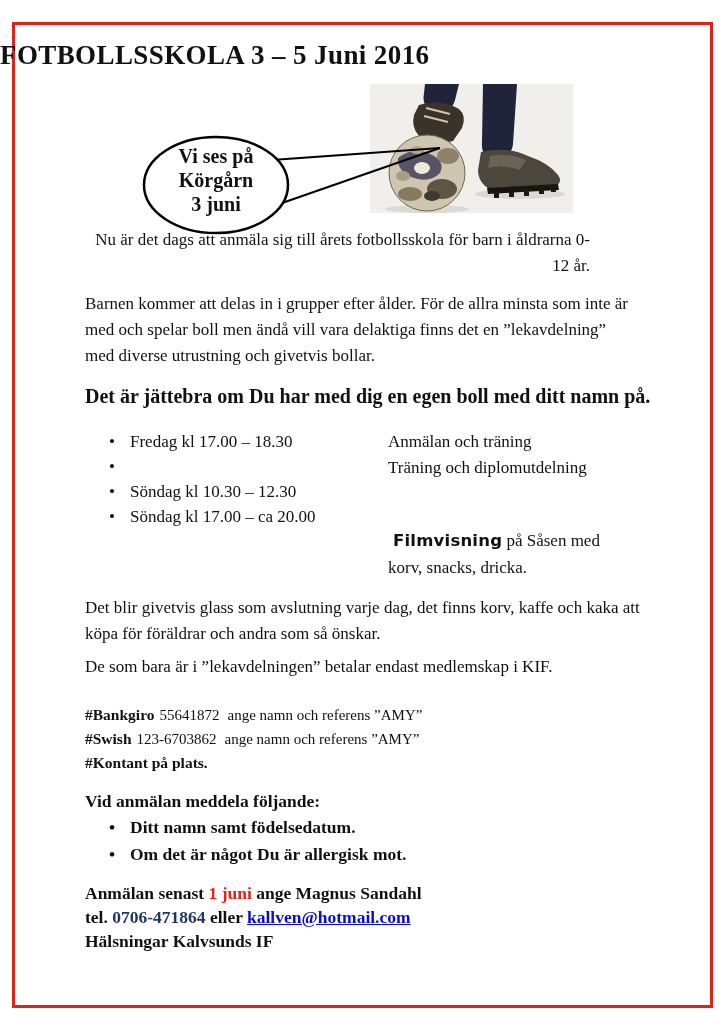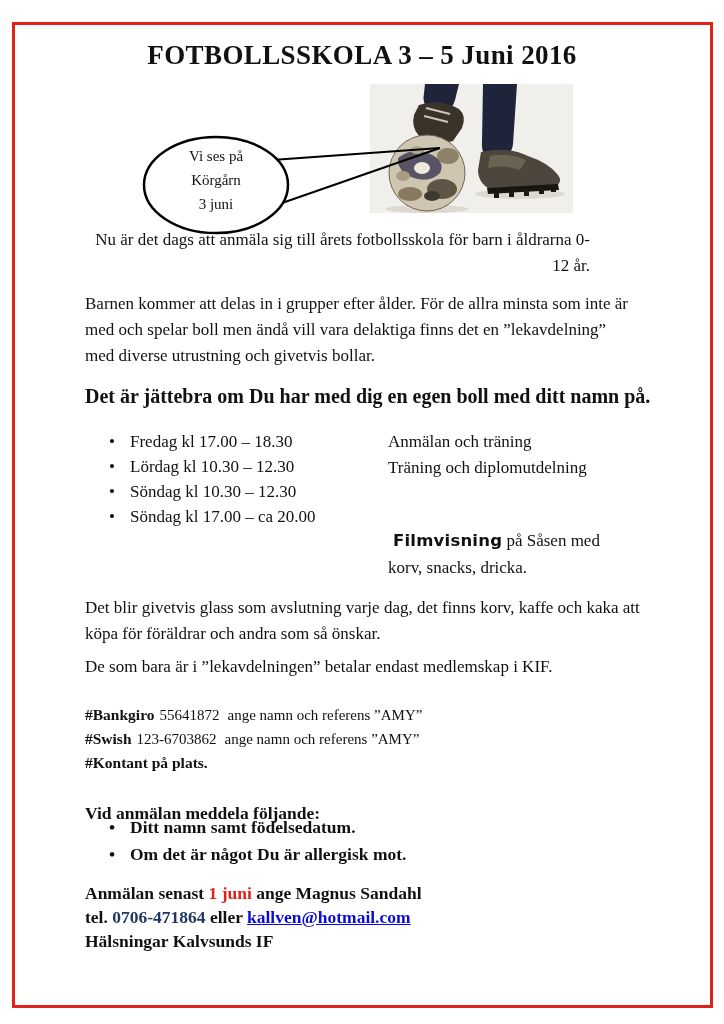--- a/index.html
+++ b/index.html
@@ -11,50 +11,50 @@
     color:#111111;
     overflow:hidden;
   }
   .frame{
     position:absolute;left:12px;top:22px;right:11px;bottom:16px;
     border:3px solid var(--accent-red,#e02318);
     pointer-events:none;
   }
   .title{
     position:absolute;top:40px;left:0;right:0;
-    text-align:center;
+    text-align:left;
     font-size:27px;font-weight:bold;
     letter-spacing:0.4px;
   }
   .photo{position:absolute;left:370px;top:84px;width:203px;height:129px;}
   .bubble-svg{position:absolute;left:130px;top:118px;width:330px;height:125px;}
   .bubble-text{
     position:absolute;left:151px;top:144px;width:130px;
-    text-align:center;font-size:15px;line-height:24px;
+    text-align:center;font-size:20px;line-height:24px;font-weight:bold;
   }
   .p{position:absolute;font-size:17px;line-height:26px;}
   .p1{left:85px;top:227px;width:505px;text-align:right;}
   .p2{left:85px;top:291px;width:548px;}
   .bold-note{left:85px;top:383px;width:580px;font-weight:bold;font-size:20px;}
   .times{left:85px;top:429px;width:300px;line-height:25px;}
   .bullet-row{display:flex;}
   .dot{width:21px;margin-left:24px;flex:none;}
   .acts{left:388px;top:429px;width:280px;line-height:26px;}
   .film{left:388px;top:527px;width:260px;line-height:27px;}
   .film-line1{padding-left:5px;}
   .film-word{font-family:"DejaVu Sans",sans-serif;font-weight:bold;font-size:16.5px;letter-spacing:0.2px;}
   .glass{left:85px;top:595px;width:558px;}
   .cost{left:85px;top:654px;width:590px;}
   .cost sup{font-size:11px;}
   .red{color:var(--accent-red,#e02318);}
   .payment{left:85px;top:703px;width:580px;font-size:15px;line-height:23px;}
   .payment b{font-size:15.5px;}
   .pay-note{margin-left:8px;}
   .pay-num{margin-left:5px;}
-  .signup-h{left:85px;top:788px;font-weight:bold;font-size:17.5px;margin-top:12px;}
+  .signup-h{left:85px;top:788px;font-weight:bold;font-size:17.5px;}
   .signup-list{left:85px;top:814px;width:480px;font-weight:bold;font-size:17.5px;line-height:27px;}
   .contact{left:85px;top:881px;width:520px;font-weight:bold;font-size:17.5px;line-height:24px;}
   .phone{color:var(--phone-navy,#1f3864);}
   .email{color:var(--link-blue,#0b0bd6);text-decoration:underline;cursor:pointer;font-weight:bold;}
 </style>
 </head>
 <body>
 
 <div class="page">
 
@@ -109,21 +109,20 @@
   <div class="p p2">Barnen kommer att delas in i grupper efter ålder. För de allra minsta som inte är med och spelar boll men ändå vill vara delaktiga finns det en ”lekavdelning” med diverse utrustning och givetvis bollar.</div>
   <div class="p bold-note">Det är jättebra om Du har med dig en egen boll med ditt namn på.</div>
 
   <div class="p times">
     <div class="bullet-row">
       <span class="dot">•</span>
       <span>Fredag kl 17.00 – 18.30</span>
     </div>
     <div class="bullet-row">
       <span class="dot">•</span>
-      <span>Lördag kl 10.30 – 12.30</span>
     </div>
     <div class="bullet-row">
       <span class="dot">•</span>
       <span>Söndag kl 10.30 – 12.30</span>
     </div>
     <div class="bullet-row">
       <span class="dot">•</span>
       <span>Söndag kl 17.00 – ca 20.00</span>
     </div>
   </div>

